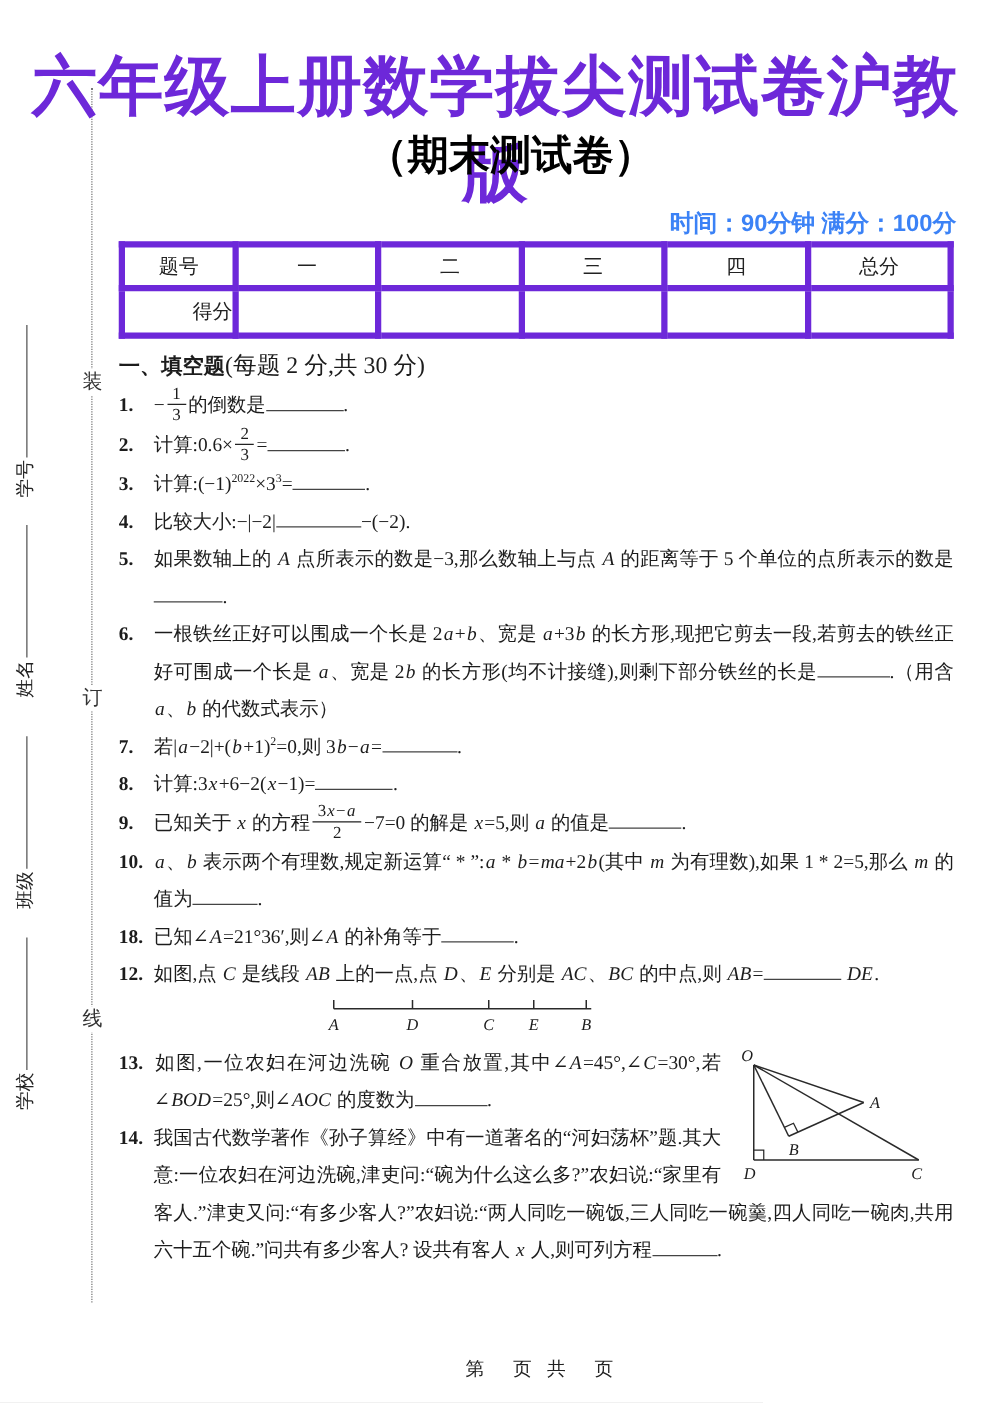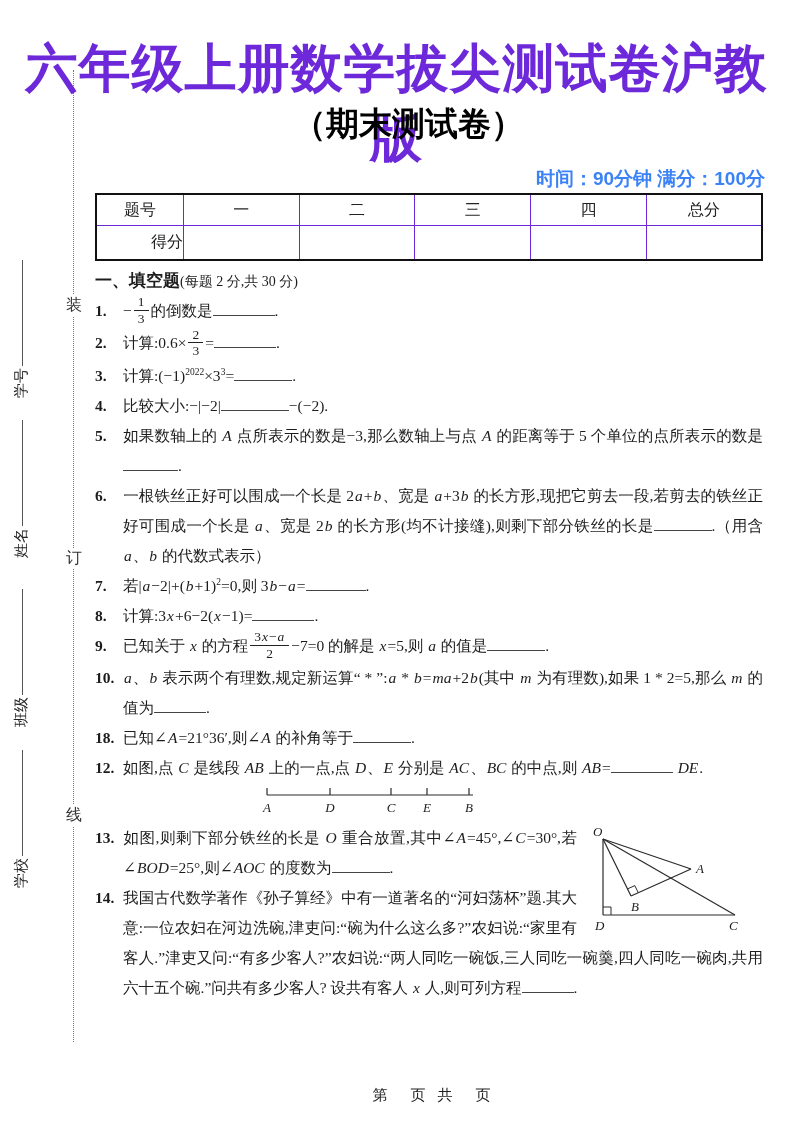--- a/index.html
+++ b/index.html
@@ -20,27 +20,27 @@
          font-size:52px;letter-spacing:1px;color:#6d28d9;}
   .subtitle{position:absolute;top:102px;left:0;width:100%;text-align:center;
             font-family:"Liberation Sans","DejaVu Sans",sans-serif;font-weight:900;
             font-size:33px;color:#000;margin-left:12px;}
   .exam-meta{position:absolute;top:166px;right:28px;
              font-family:"Liberation Sans","DejaVu Sans",sans-serif;
              font-weight:600;font-size:19px;color:#3b82f6;}
   
   .content{position:absolute;left:95px;top:193px;width:668px;}
   table.score{border-collapse:collapse;width:668px;table-layout:fixed;}
-  table.score td{border:1px solid #6d28d9;height:30px;text-align:center;
+  table.score td{border:5px solid #6d28d9;height:30px;text-align:center;
                  font-size:16px;color:#222;padding:0;}
   table.score{border:2px solid #111;}
   td.c0{width:86px;}
   .section-heading{margin:8px 0 4px 0;font-size:17px;}
   .sh-bold{font-weight:bold;}
-  .sh-rest{font-size:14px;font-family:Liberation Serif, serif;}
+  .sh-rest{font-size:19px;font-family:Liberation Serif, serif;}
   .question{position:relative;padding-left:28px;font-size:15.5px;line-height:30px;
             text-align:justify;}
   .qno{display:inline-block;width:28px;margin-left:-28px;font-weight:bold;}
   .vr{font-style:italic;font-family:"Liberation Serif",serif;padding:0 1px;}
   sup{font-size:9.5px;line-height:0;}
   .blank{display:inline-block;height:13px;border-bottom:1px solid #444;
          vertical-align:baseline;}
   .frac{display:inline-block;vertical-align:middle;text-align:center;
         font-size:13.5px;line-height:1.15;margin:0 2px;position:relative;top:-2px;}
   .frac .fn{display:block;border-bottom:1px solid #222;padding:0 4px;}
@@ -141,20 +141,20 @@
           <line x1="46" y1="71" x2="106" y2="44" stroke-width="1.2"></line>
           <path d="M18,82 h8 v8" stroke-width="1"></path>
           <polyline points="42.5,63.9 49.8,60.6 53.3,67.7" stroke-width="1"></polyline>
           <text x="8" y="11">O</text>
           <text x="111" y="48">A</text>
           <text x="46" y="86">B</text>
           <text x="10" y="105">D</text>
           <text x="144" y="105">C</text>
         </svg>
       </div>
-      <span class="qno">13.</span><span class="qbody"><span>如图,则剩下部分铁丝的长是 </span><span class="vr">O</span><span> 重合放置,其中∠</span><span class="vr">A</span><span>=45°,∠</span><span class="vr">C</span><span>=30°,若∠</span><span class="vr">BOD</span><span>=25°,则∠</span><span class="vr">AOC</span><span> 的度数为</span><span class="blank" style="width: 58px;"></span><span>.</span></span>
+      <span class="qno">13.</span><span class="qbody"><span>如图,一位农妇在河边洗碗 </span><span class="vr">O</span><span> 重合放置,其中∠</span><span class="vr">A</span><span>=45°,∠</span><span class="vr">C</span><span>=30°,若∠</span><span class="vr">BOD</span><span>=25°,则∠</span><span class="vr">AOC</span><span> 的度数为</span><span class="blank" style="width: 58px;"></span><span>.</span></span>
     </div>
     <div class="question"><span class="qno">14.</span><span class="qbody"><span>我国古代数学著作《孙子算经》中有一道著名的“河妇荡杯”题.其大意:一位农妇在河边洗碗,津吏问:“碗为什么这么多?”农妇说:“家里有客人.”津吏又问:“有多少客人?”农妇说:“两人同吃一碗饭,三人同吃一碗羹,四人同吃一碗肉,共用六十五个碗.”问共有多少客人? 设共有客人 </span><span class="vr">x</span><span> 人,则可列方程</span><span class="blank" style="width: 52px;"></span><span>.</span></span></div>
 
   </div>
 
   <div class="footer">第　页  共　页</div>
 </div>
 
 </body></html>

